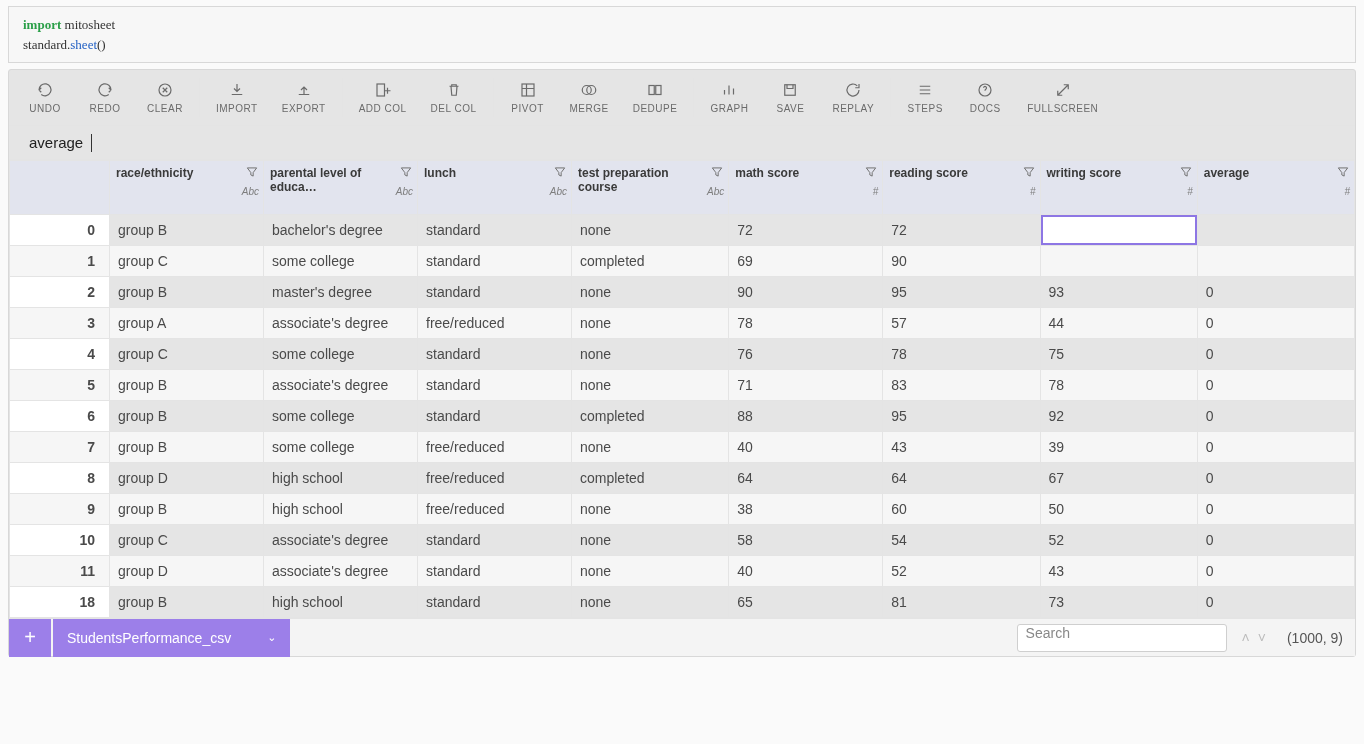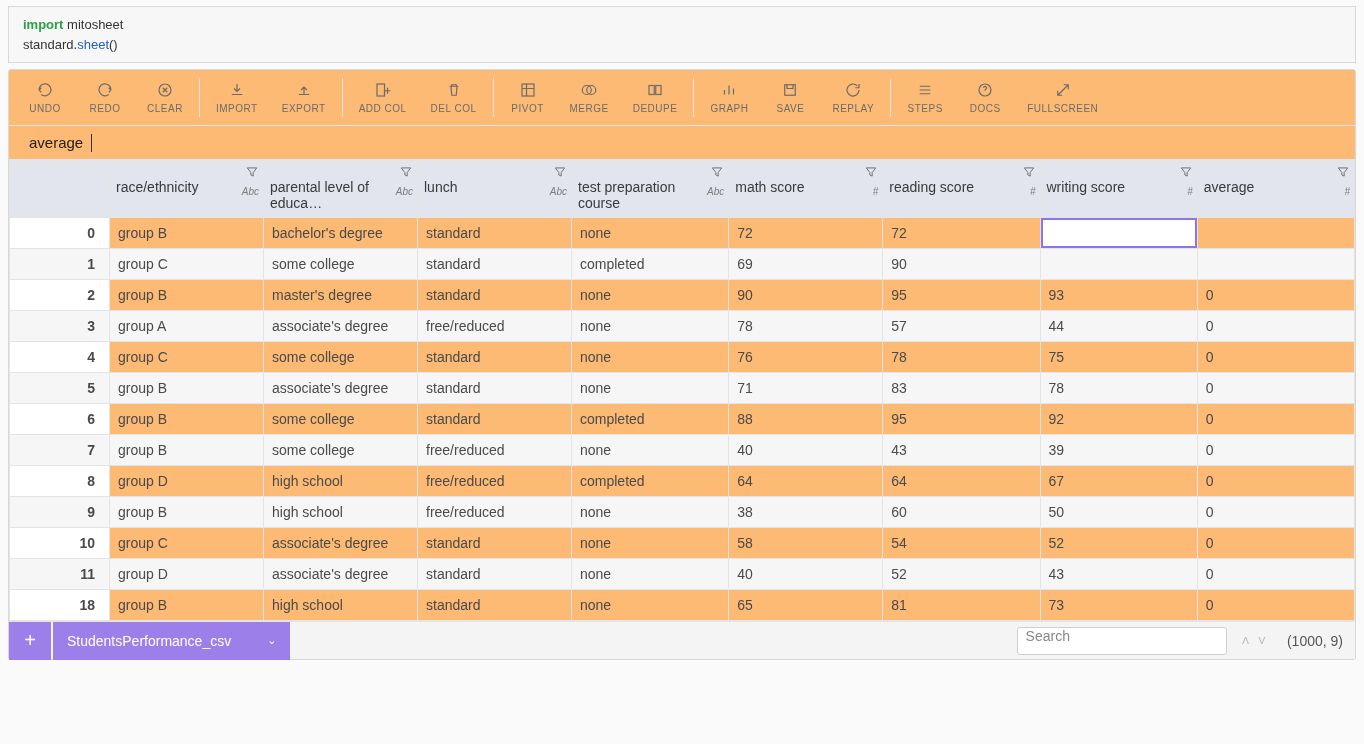--- a/index.html
+++ b/index.html
@@ -1,38 +1,38 @@
 <!DOCTYPE html>
 <html><head>
 <meta charset="utf-8">
 <style>
 * { box-sizing: border-box; margin: 0; padding: 0; }
 body { font-family: -apple-system, BlinkMacSystemFont, "Segoe UI", Helvetica, Arial, sans-serif; background: #fafafa; font-size: 13px; color: #333; }
 .container { width: 1364px; }
-.code-cell { border: 1px solid #d8d8d8; background: #f7f7f7; padding: 8px 14px; font-family: Liberation Sans, sans-serif; font-size: 13px; margin: 6px 8px 4px 8px; line-height: 1.5; }
+.code-cell { border: 1px solid #d8d8d8; background: #f7f7f7; padding: 8px 14px; font-family: Liberation Serif, serif; font-size: 13px; margin: 6px 8px 4px 8px; line-height: 1.5; }
 .c-kw { color: #2a9f48; font-weight: bold; }
 .c-mod { color: #333; }
 .c-fn { color: #2260c4; }
-.sheet { border: 1px solid #d8d8d8; margin: 6px 8px; background: #fdba74; border-radius: 3px; }
+.sheet { border: 1px solid #d8d8d8; margin: 6px 8px; background: #e5e5e5; border-radius: 3px; }
 .toolbar { display: flex; border-bottom: 1px solid #e4e4e4; height: 56px; align-items: stretch; padding: 0 6px; }
 .tb-btn { display:flex; flex-direction:column; align-items:center; justify-content:center; color:#6b6b6b; font-size:10px; letter-spacing:0.5px; cursor:pointer; padding:0 12px; gap:4px; min-width:60px;}
 .tb-btn svg { width:18px; height:18px; fill:none; stroke:#6b6b6b; stroke-width:1.6; }
 .tb-sep { width:1px; background:#e4e4e4; margin: 8px 4px; }
 .formula-bar { display:flex; align-items:center; height:34px; border-bottom:1px solid #e4e4e4; padding:0 10px; }
 .formula-val { font-size:15px; color:#222; padding-left:10px; }
 .cursor-caret { display:inline-block; width:1px; height:18px; background:#333; margin-left:8px; vertical-align:middle; }
 .grid-wrap { position:relative; overflow:hidden; }
 table.grid { border-collapse:collapse; width:100%; table-layout:fixed; }
 table.grid th, table.grid td { border:1px solid #e4e4e4; padding:6px 8px; text-align:left; font-size:14px; color:#4a4a4a; height:31px; overflow:hidden; white-space:nowrap; text-overflow:ellipsis;}
 table.grid th { background:#e2e4ee; font-weight:700; color:#3a3a3a; position:relative; vertical-align:top; height:54px; padding:6px 6px;}
 .col-rownum { width:100px; text-align:right; padding-right:12px; background:#fff;}
 th.col-rownum { background:#fff;}
 tbody tr:nth-child(even) td { background:#f6f6f6; }
 tbody tr td.col-rownum { font-weight:700; color:#4a4a4a; text-align:right; padding-right:14px;}
-.colhdr-name { font-weight:400; font-size:14px; display:block; padding-right:22px; line-height:1.15; word-break:break-word; white-space:normal;margin-top:12px;}
+.colhdr-name { font-weight:700; font-size:12px; display:block; padding-right:22px; line-height:1.15; word-break:break-word; white-space:normal;}
 .col-icons { position:absolute; right:4px; top:4px; display:flex; flex-direction:column; align-items:flex-end; gap:4px;}
 .filter-ico { width:14px; height:14px; }
 .dtype { font-size:10px; font-style:italic; color:#7d7d7d; font-weight:400;}
 .editing-cell { padding:0 !important; }
 .cell-input { width:100%; height:100%; border:2px solid #8d76e4; outline:none; padding:4px 6px; font-size:14px; background:#fff;}
 .footer { display:flex; align-items:center; height:38px; border-top:1px solid #e4e4e4; background:#f4f4f4; }
 .add-tab { width:42px; height:38px; display:flex; align-items:center; justify-content:center; background:#9c7fe9; color:#fff; font-size:20px; cursor:pointer;}
 .tab { background:#9c7fe9; color:#fff; padding:14px 14px; height:38px; display:flex; align-items:center; font-size:14px; cursor:pointer; margin-left:2px;gap:28px;}
 .tab .chev { margin-left:8px; font-size:11px;}
 .footer-spacer { flex:1; }

